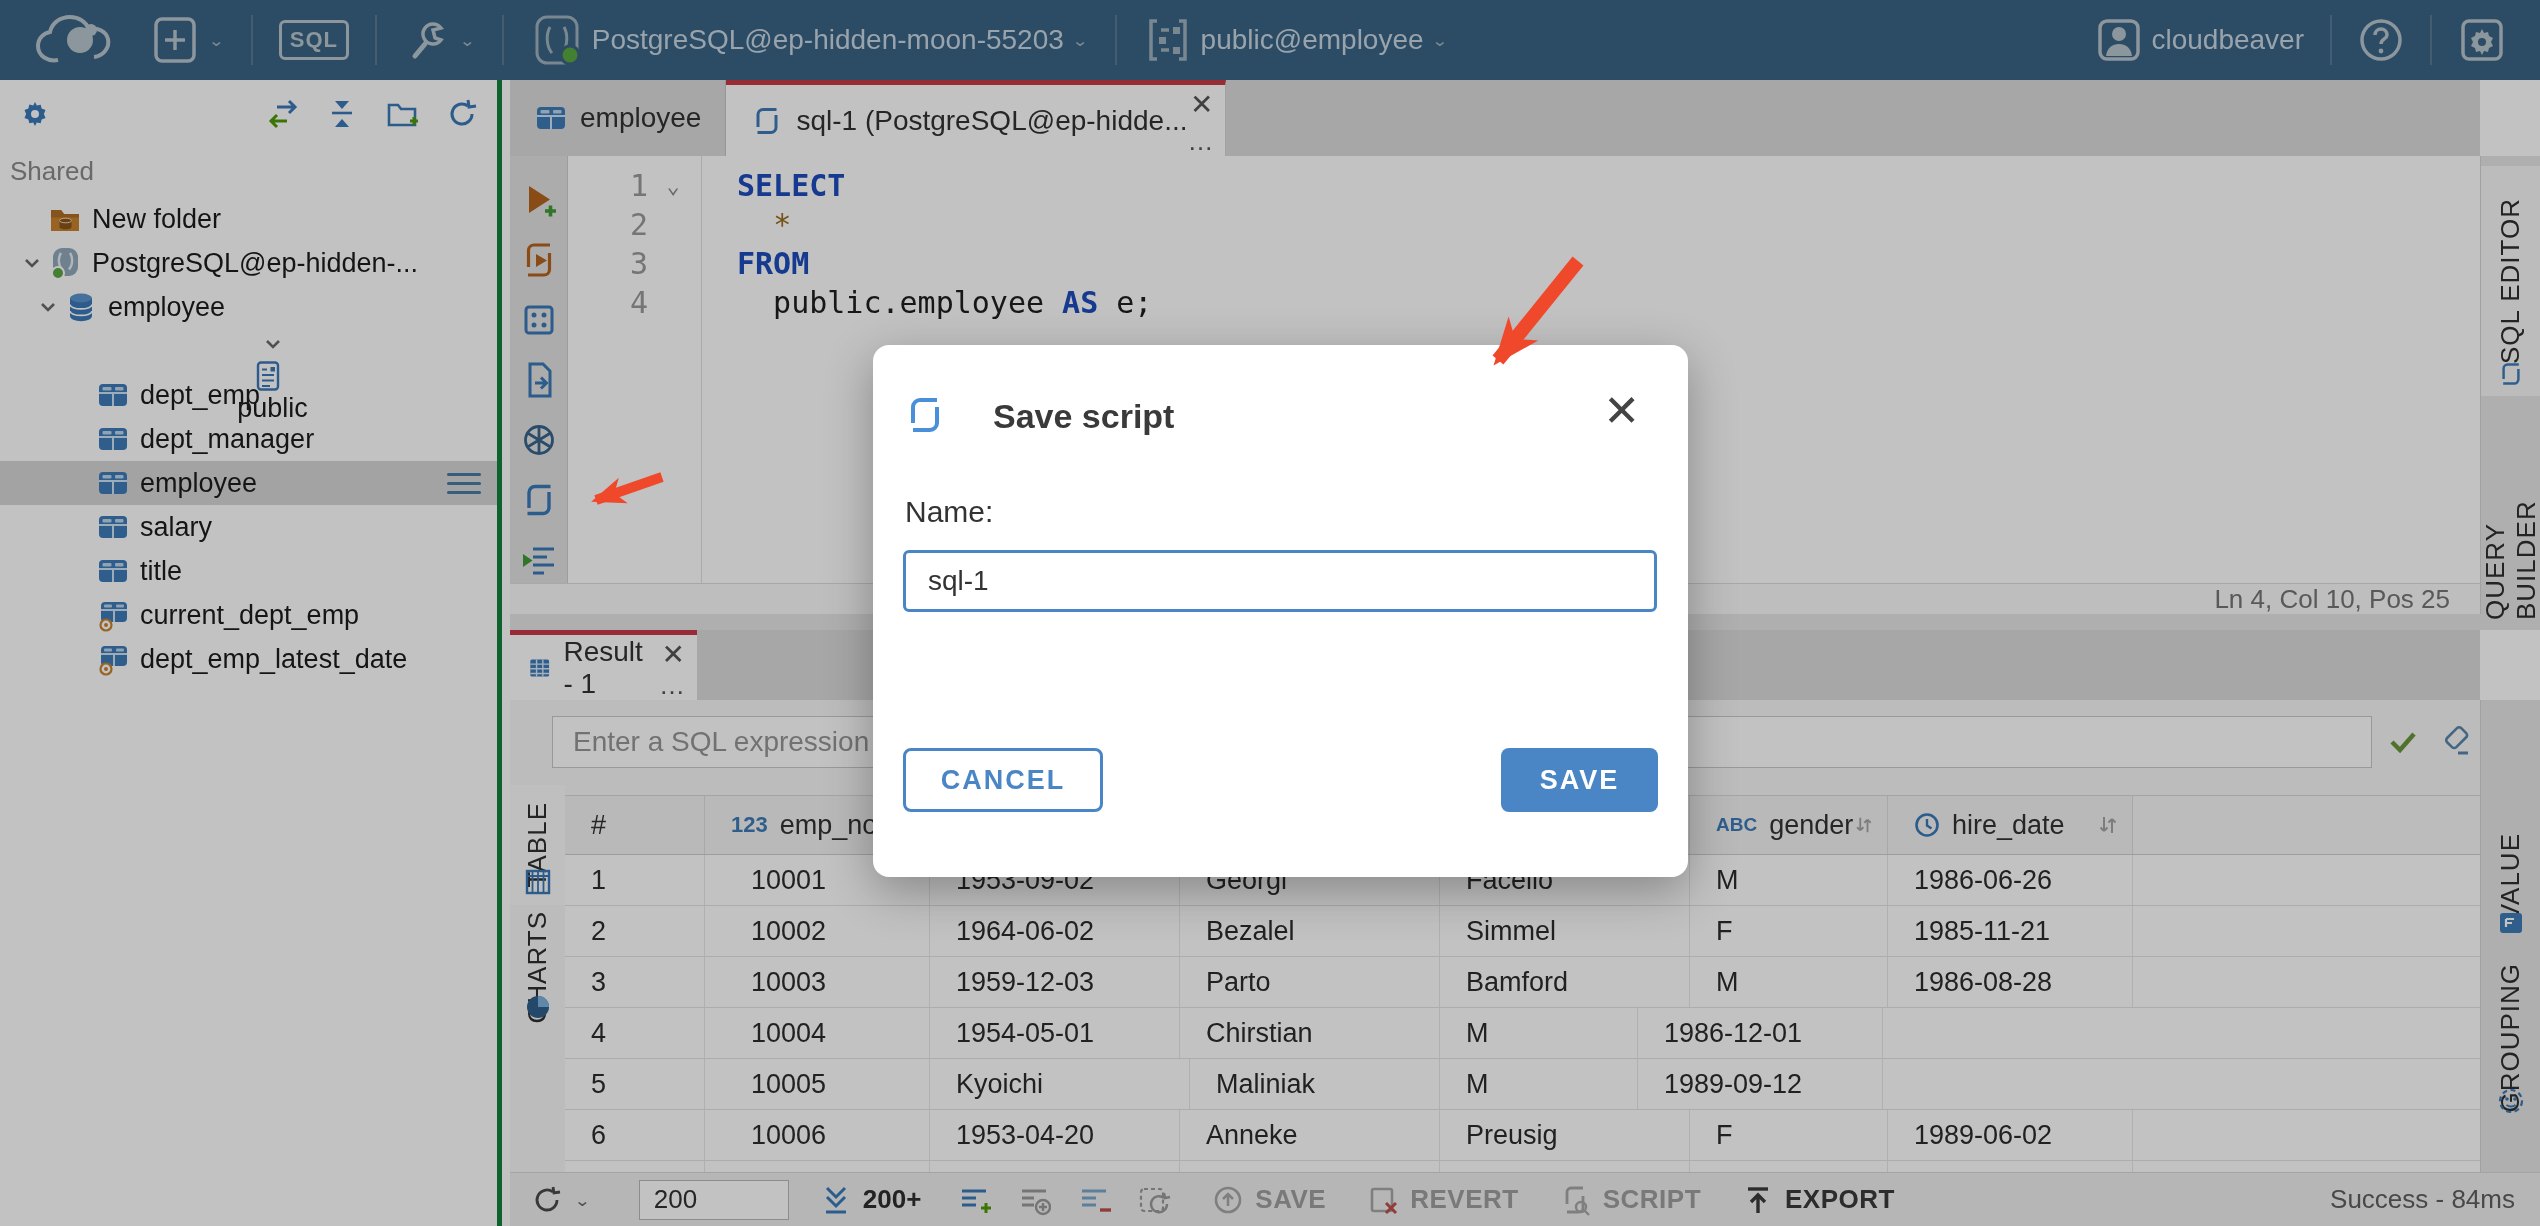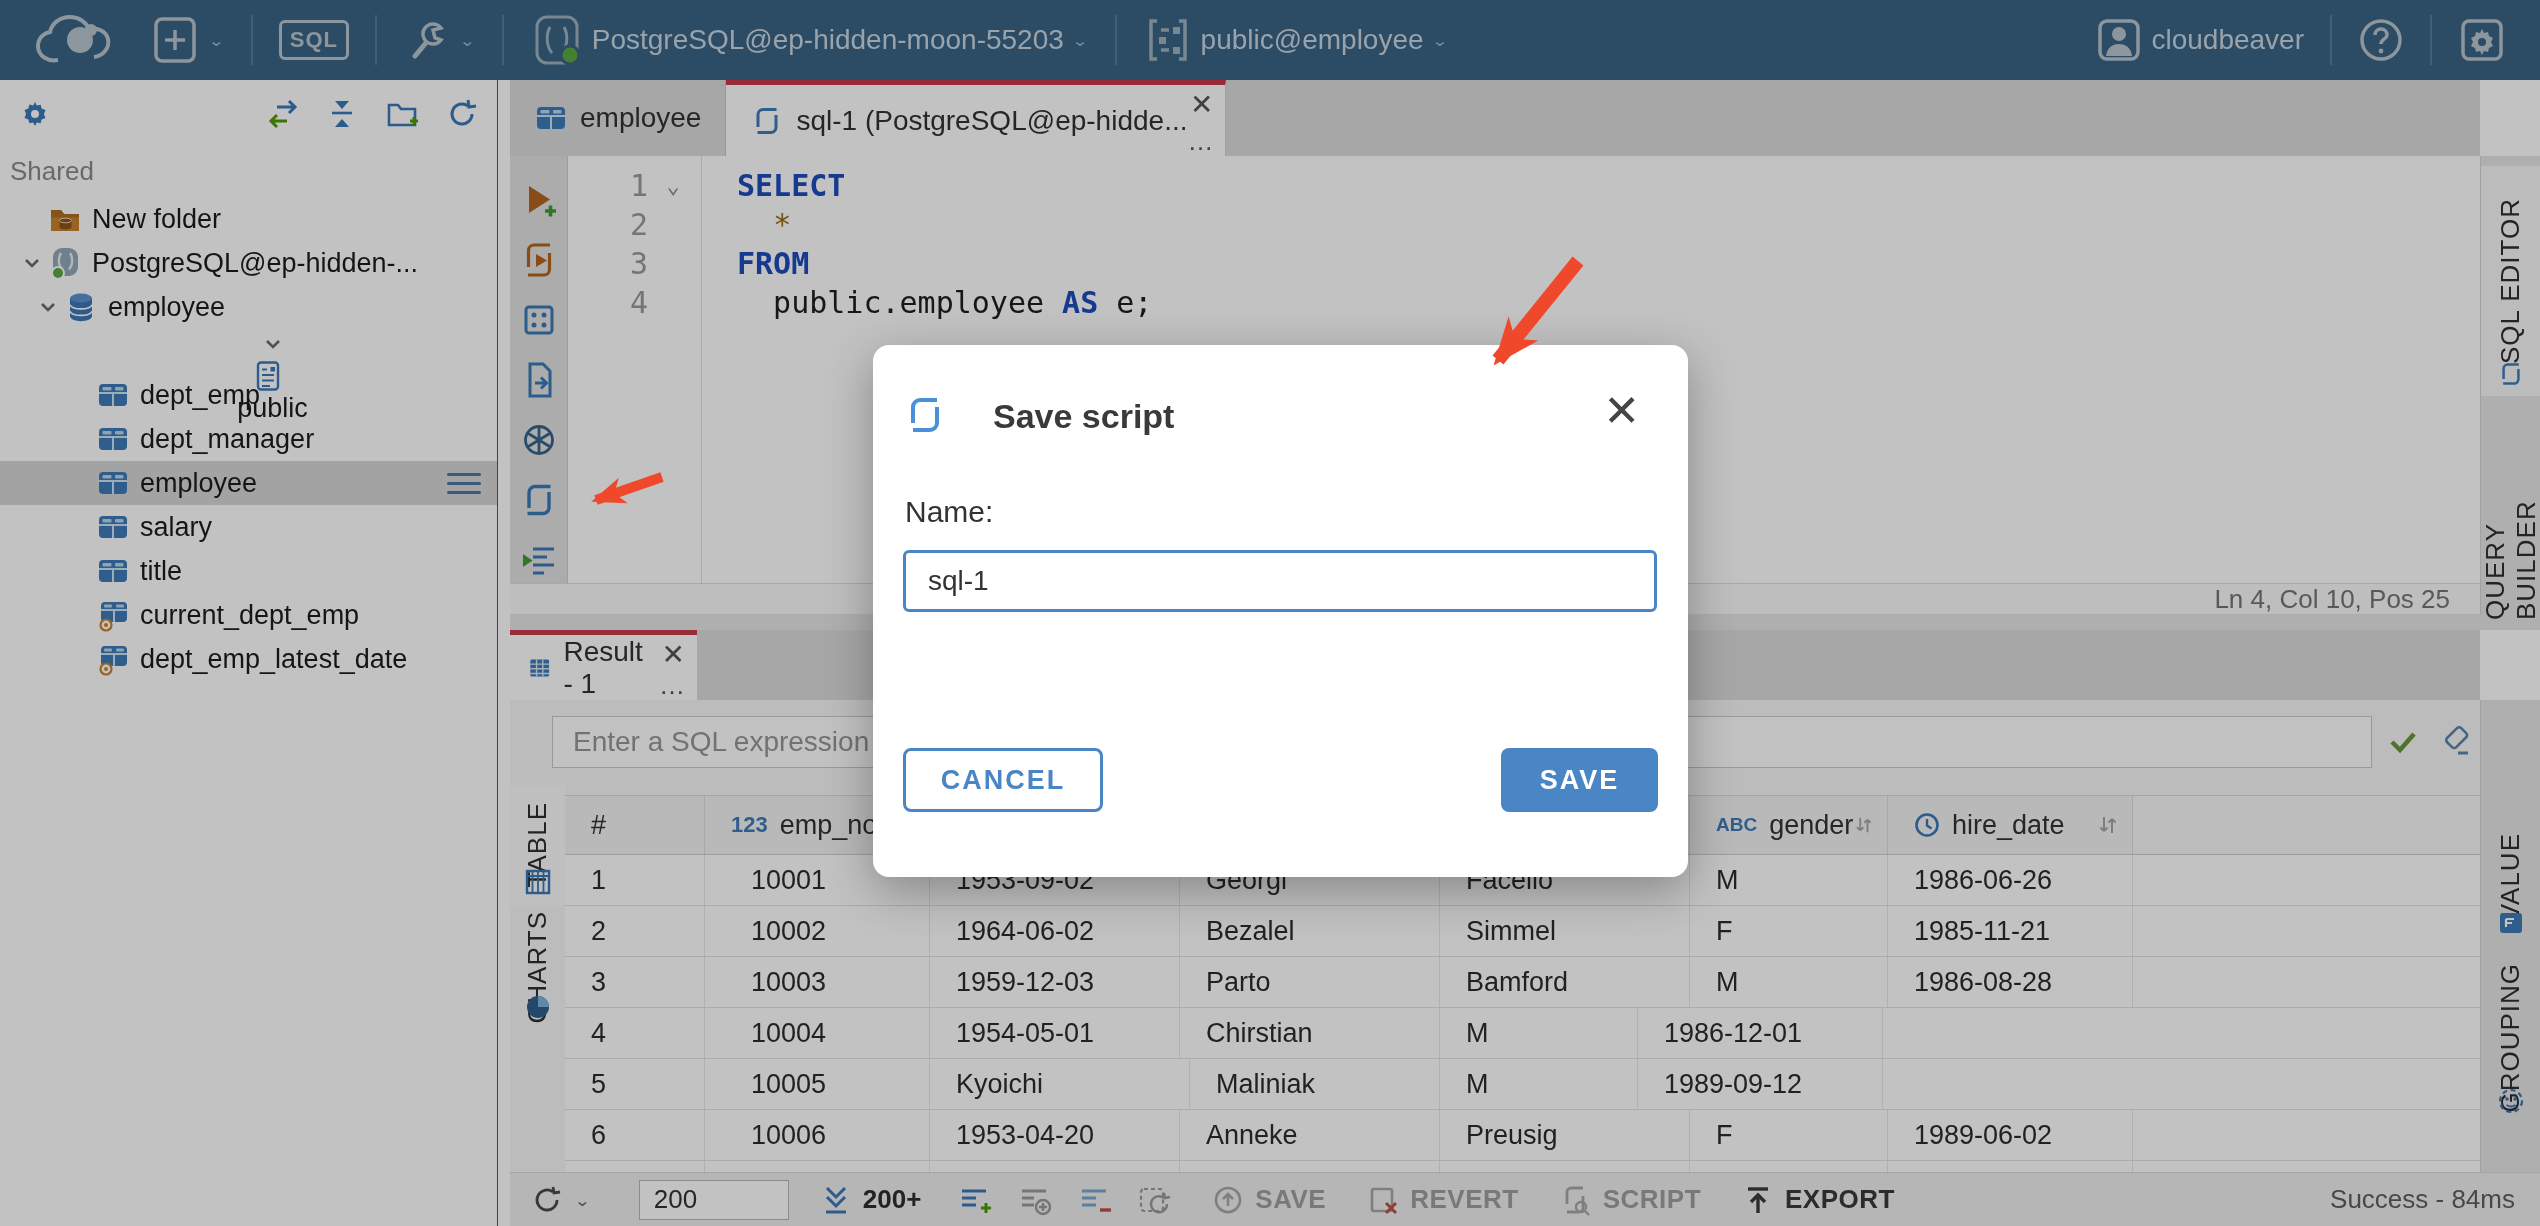--- a/index.html
+++ b/index.html
@@ -14,21 +14,21 @@
           display:flex;align-items:center;color:#c9d7e2;font-size:28px;z-index:1;}
   .tb-div{width:2px;height:50px;background:rgba(255,255,255,.16);margin:0 14px;flex:none}
   .tb-btn{display:flex;align-items:center;gap:8px;padding:0 12px;flex:none;cursor:pointer}
   .tb-chev{font-size:20px;color:#9fb4c2;transform:scaleY(.8)}
   .sqlbadge{border:3px solid #b9c6cf;border-radius:6px;padding:4px 8px;font-weight:bold;
             font-size:22px;color:#b9c6cf;letter-spacing:1px}
   .tb-right{margin-left:auto;display:flex;align-items:center;}
 
   
   .sidebar{position:absolute;left:0;top:80px;width:497px;height:1146px;background:#fff;
-           border-right:1px solid #15803d;overflow:hidden;}
+           border-right:5px solid #15803d;overflow:hidden;}
   .sb-toolbar{height:68px;display:flex;align-items:center;padding:0 18px;}
   .sb-tools{margin-left:auto;display:flex;align-items:center;gap:26px;}
   .sb-section{color:#8a8a8a;font-size:26px;padding:8px 10px 10px 10px;}
   .tree{font-size:27px;color:#1c1c1c;}
   .tree-row{height:44px;display:flex;align-items:center;cursor:pointer;}
   .tree-row.sel{background:#d6d6d6;}
   .chev{width:32px;height:30px;flex:none;display:flex;align-items:center;justify-content:center}
   .chev svg{width:26px;height:26px}
   .ticon{width:34px;height:34px;flex:none;margin-right:10px;}
   .tree-label{white-space:nowrap;}

